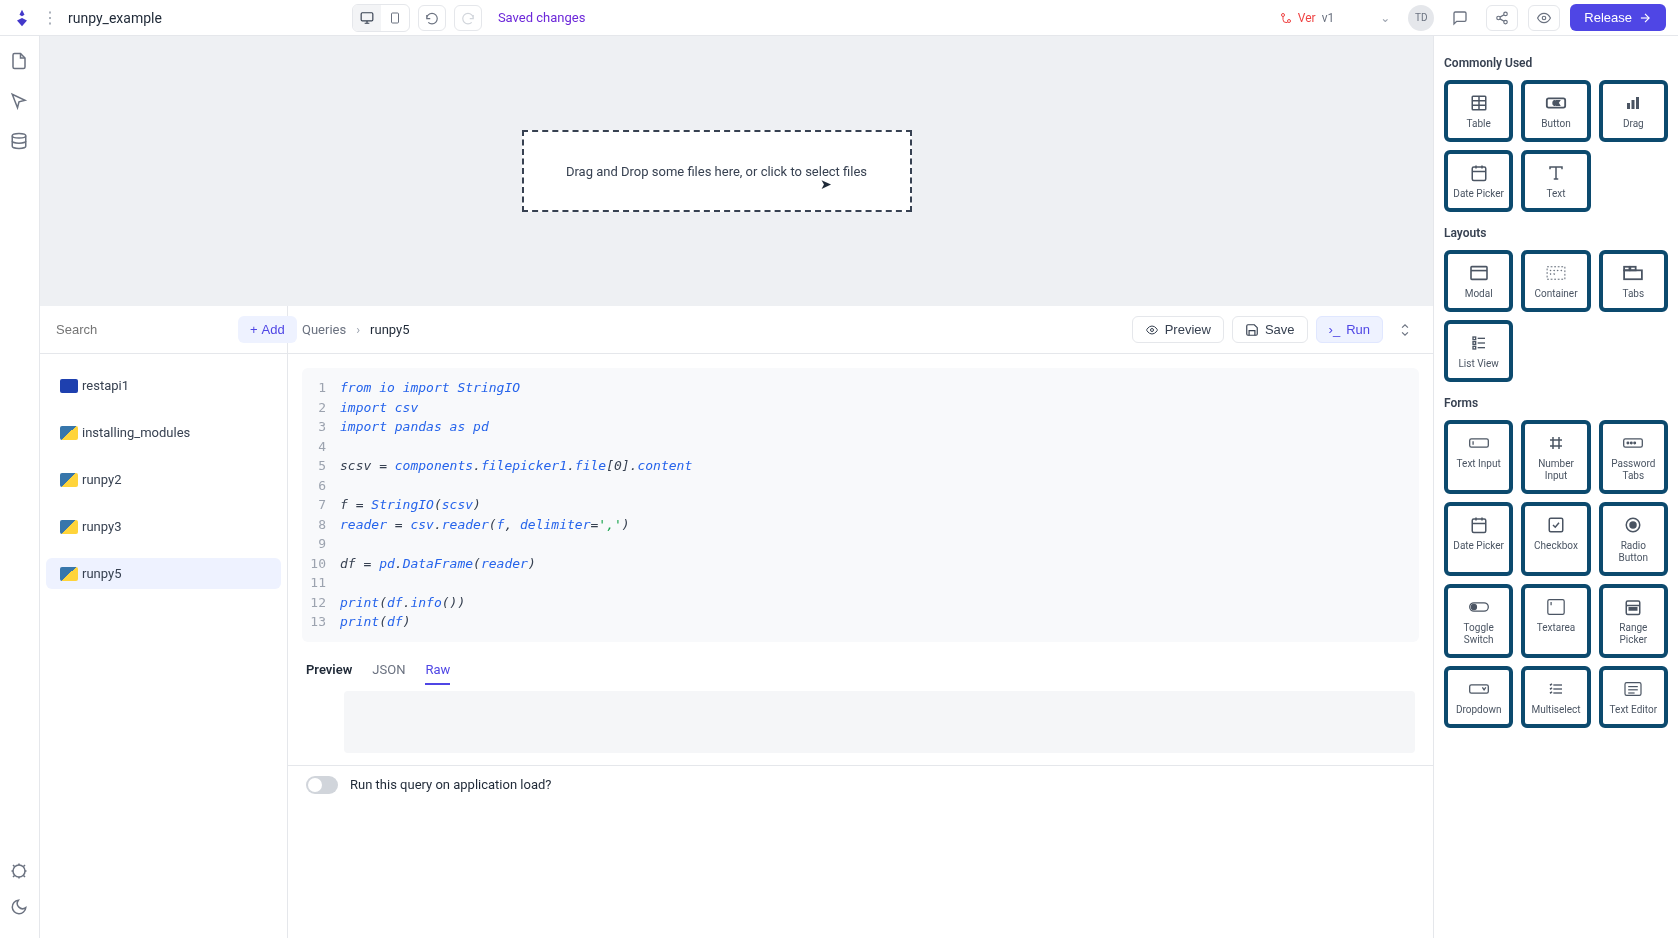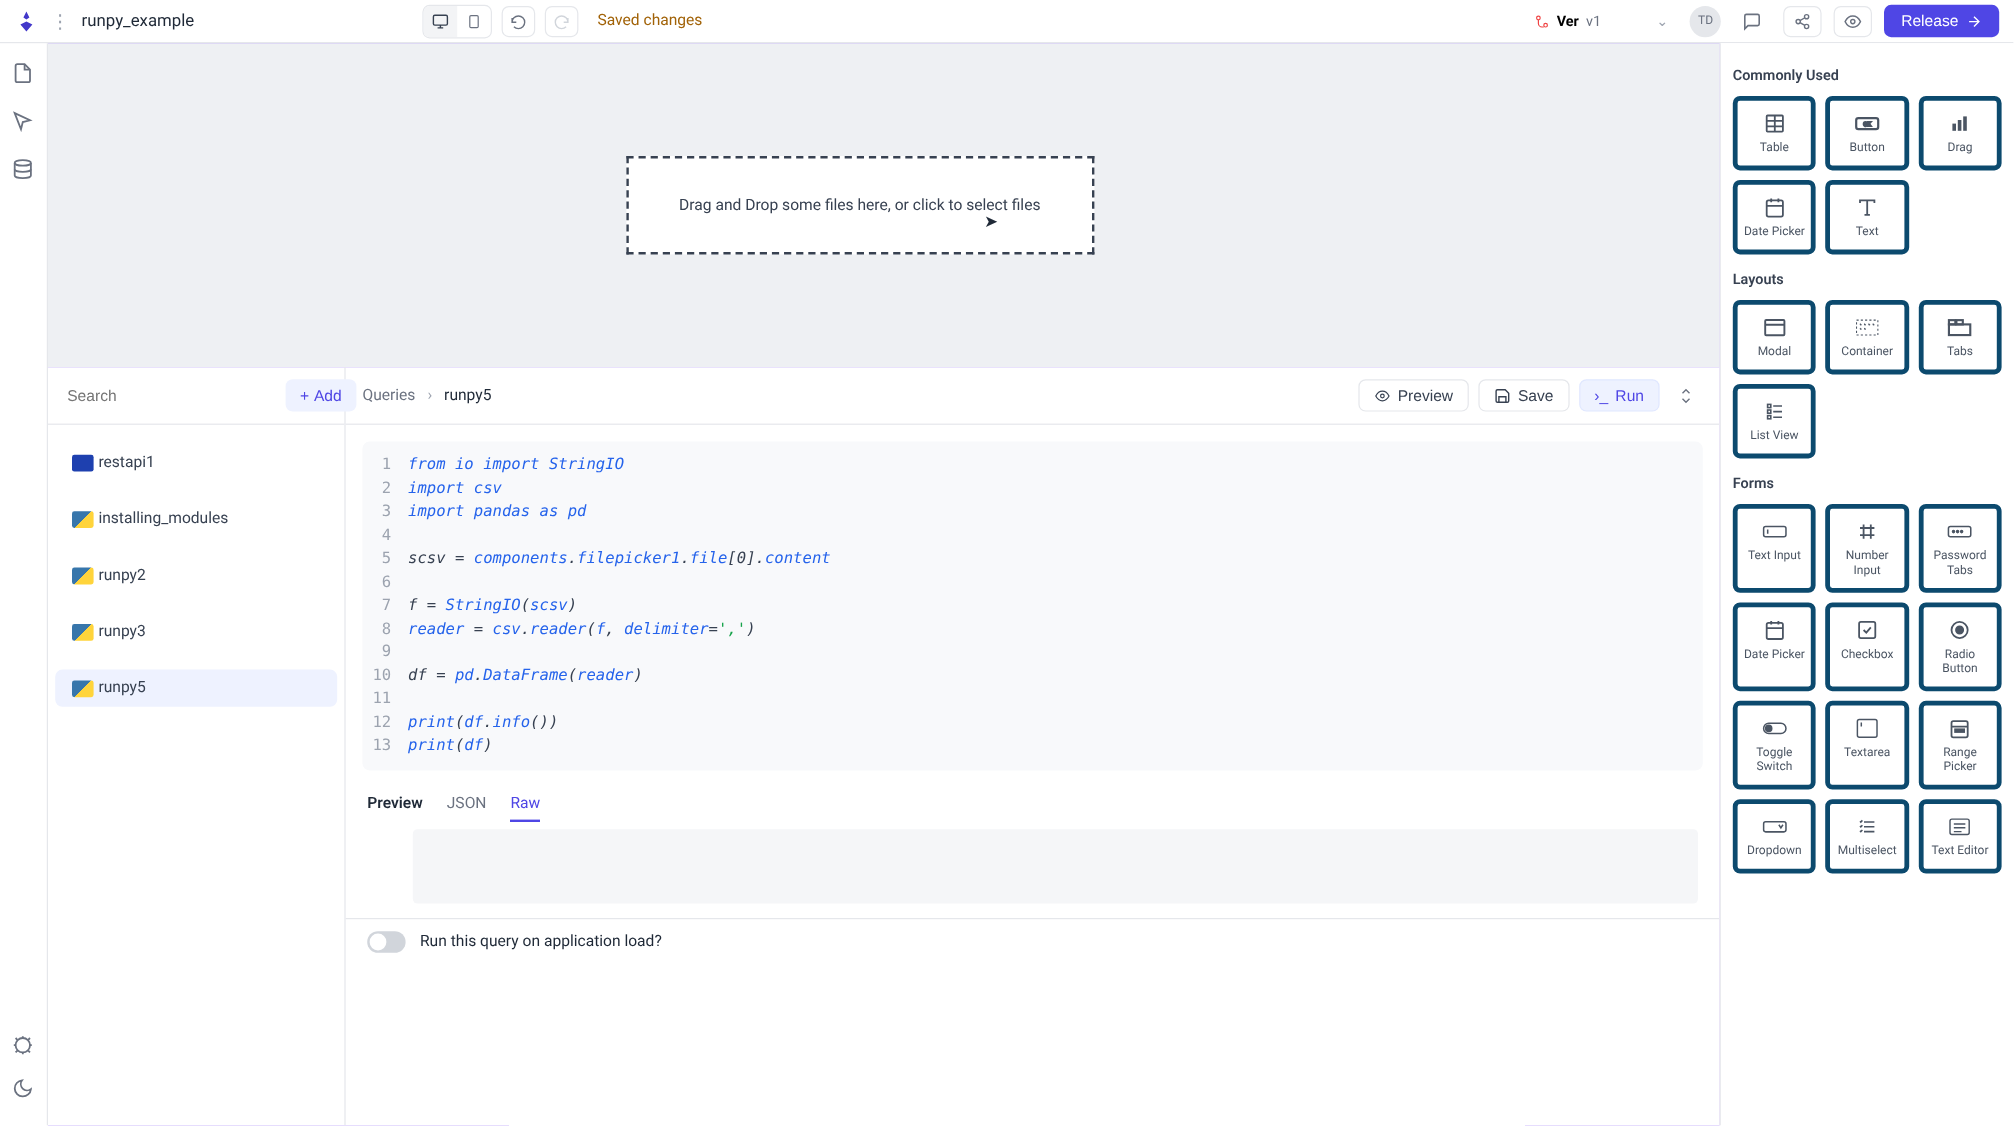--- a/index.html
+++ b/index.html
@@ -8,38 +8,38 @@
     .top-bar { height: 36px; border-bottom: 1px solid #e5e7eb; display: flex; align-items: center; padding: 0 12px; gap: 10px; }
     .logo-icon { width: 20px; height: 20px; color: #4338ca; }
     .more-dots { color: #9ca3af; font-size: 16px; cursor: pointer; }
     .app-name { font-size: 14px; font-weight: 400; color: #1f2937; }
     .top-center { display: flex; align-items: center; gap: 8px; margin-left: 180px; }
     .device-group { display: flex; border: 1px solid #e5e7eb; border-radius: 6px; overflow: hidden; }
     .device-btn { width: 28px; height: 26px; display: flex; align-items: center; justify-content: center; cursor: pointer; color: #6b7280; }
     .device-btn.active { background: #f3f4f6; color: #374151; }
     .history-btn { width: 28px; height: 26px; border: 1px solid #e5e7eb; border-radius: 6px; display: flex; align-items: center; justify-content: center; color: #6b7280; cursor: pointer; }
     .history-btn.disabled { color: #d1d5db; }
-    .save-status { color: #a16207; font-size: 13px; margin-left: 8px; }
+    .save-status { color: #6d28d9; font-size: 13px; margin-left: 8px; }
     .top-right { margin-left: auto; display: flex; align-items: center; gap: 10px; }
     .version-badge { display: flex; align-items: center; gap: 6px; color: #ef4444; font-size: 12px; padding: 4px 8px; }
-    .version-label { color: #000000; font-weight: bold; }
+    .version-label { color: #ef4444; }
     .version-value { color: #6b7280; }
     .version-chevron { color: #9ca3af; margin-left: 40px; }
     .avatar { width: 26px; height: 26px; border-radius: 50%; background: #e5e7eb; display: flex; align-items: center; justify-content: center; font-size: 10px; color: #6b7280; }
     .icon-btn { width: 32px; height: 26px; display: flex; align-items: center; justify-content: center; color: #6b7280; cursor: pointer; }
     .icon-btn.boxed { border: 1px solid #e5e7eb; border-radius: 6px; }
     .release-btn { background: #4f46e5; color: #fff; padding: 6px 14px; border-radius: 6px; border: none; display: flex; align-items: center; gap: 6px; font-size: 13px; cursor: pointer; }
 
     .main-layout { display: flex; height: calc(100vh - 36px); }
     
     .left-rail { width: 40px; border-right: 1px solid #e5e7eb; display: flex; flex-direction: column; align-items: center; padding-top: 16px; gap: 20px; }
     .rail-icon { width: 20px; height: 20px; color: #6b7280; cursor: pointer; }
     .rail-bottom { margin-top: auto; margin-bottom: 20px; display: flex; flex-direction: column; gap: 16px; }
     
-    .center-area { flex: 1; display: flex; flex-direction: column; background: #8b5cf6; }
+    .center-area { flex: 1; display: flex; flex-direction: column; background: #d946ef; }
     .canvas-area { height: 270px; background: #eef0f3; padding: 20px 60px 20px 20px; position: relative; display: flex; align-items: center; justify-content: center; }
     .dropzone { width: 390px; height: 82px; border: 2px dashed #374151; background: #fff; display: flex; align-items: center; justify-content: center; font-size: 13px; color: #374151; }
     .cursor-mark { position: absolute; top: 140px; left: 780px; font-size: 14px; }
 
     .queries-panel { flex: 1; display: flex; background: #fff; }
     .queries-sidebar { width: 248px; border-right: 1px solid #e5e7eb; display: flex; flex-direction: column; }
     .search-row { display: flex; align-items: center; padding: 10px 10px; gap: 6px; border-bottom: 1px solid #e5e7eb; }
     .search-input { border: none; outline: none; font-size: 13px; flex: 1; color: #6b7280; }
     .add-btn { background: #eef2ff; color: #4f46e5; border: none; padding: 6px 12px; border-radius: 6px; font-size: 13px; display: flex; align-items: center; gap: 4px; cursor: pointer; }
     .query-item { display: flex; align-items: center; gap: 4px; padding: 8px 14px; margin: 16px 6px; border-radius: 6px; cursor: pointer; font-size: 13px; color: #374151; }

